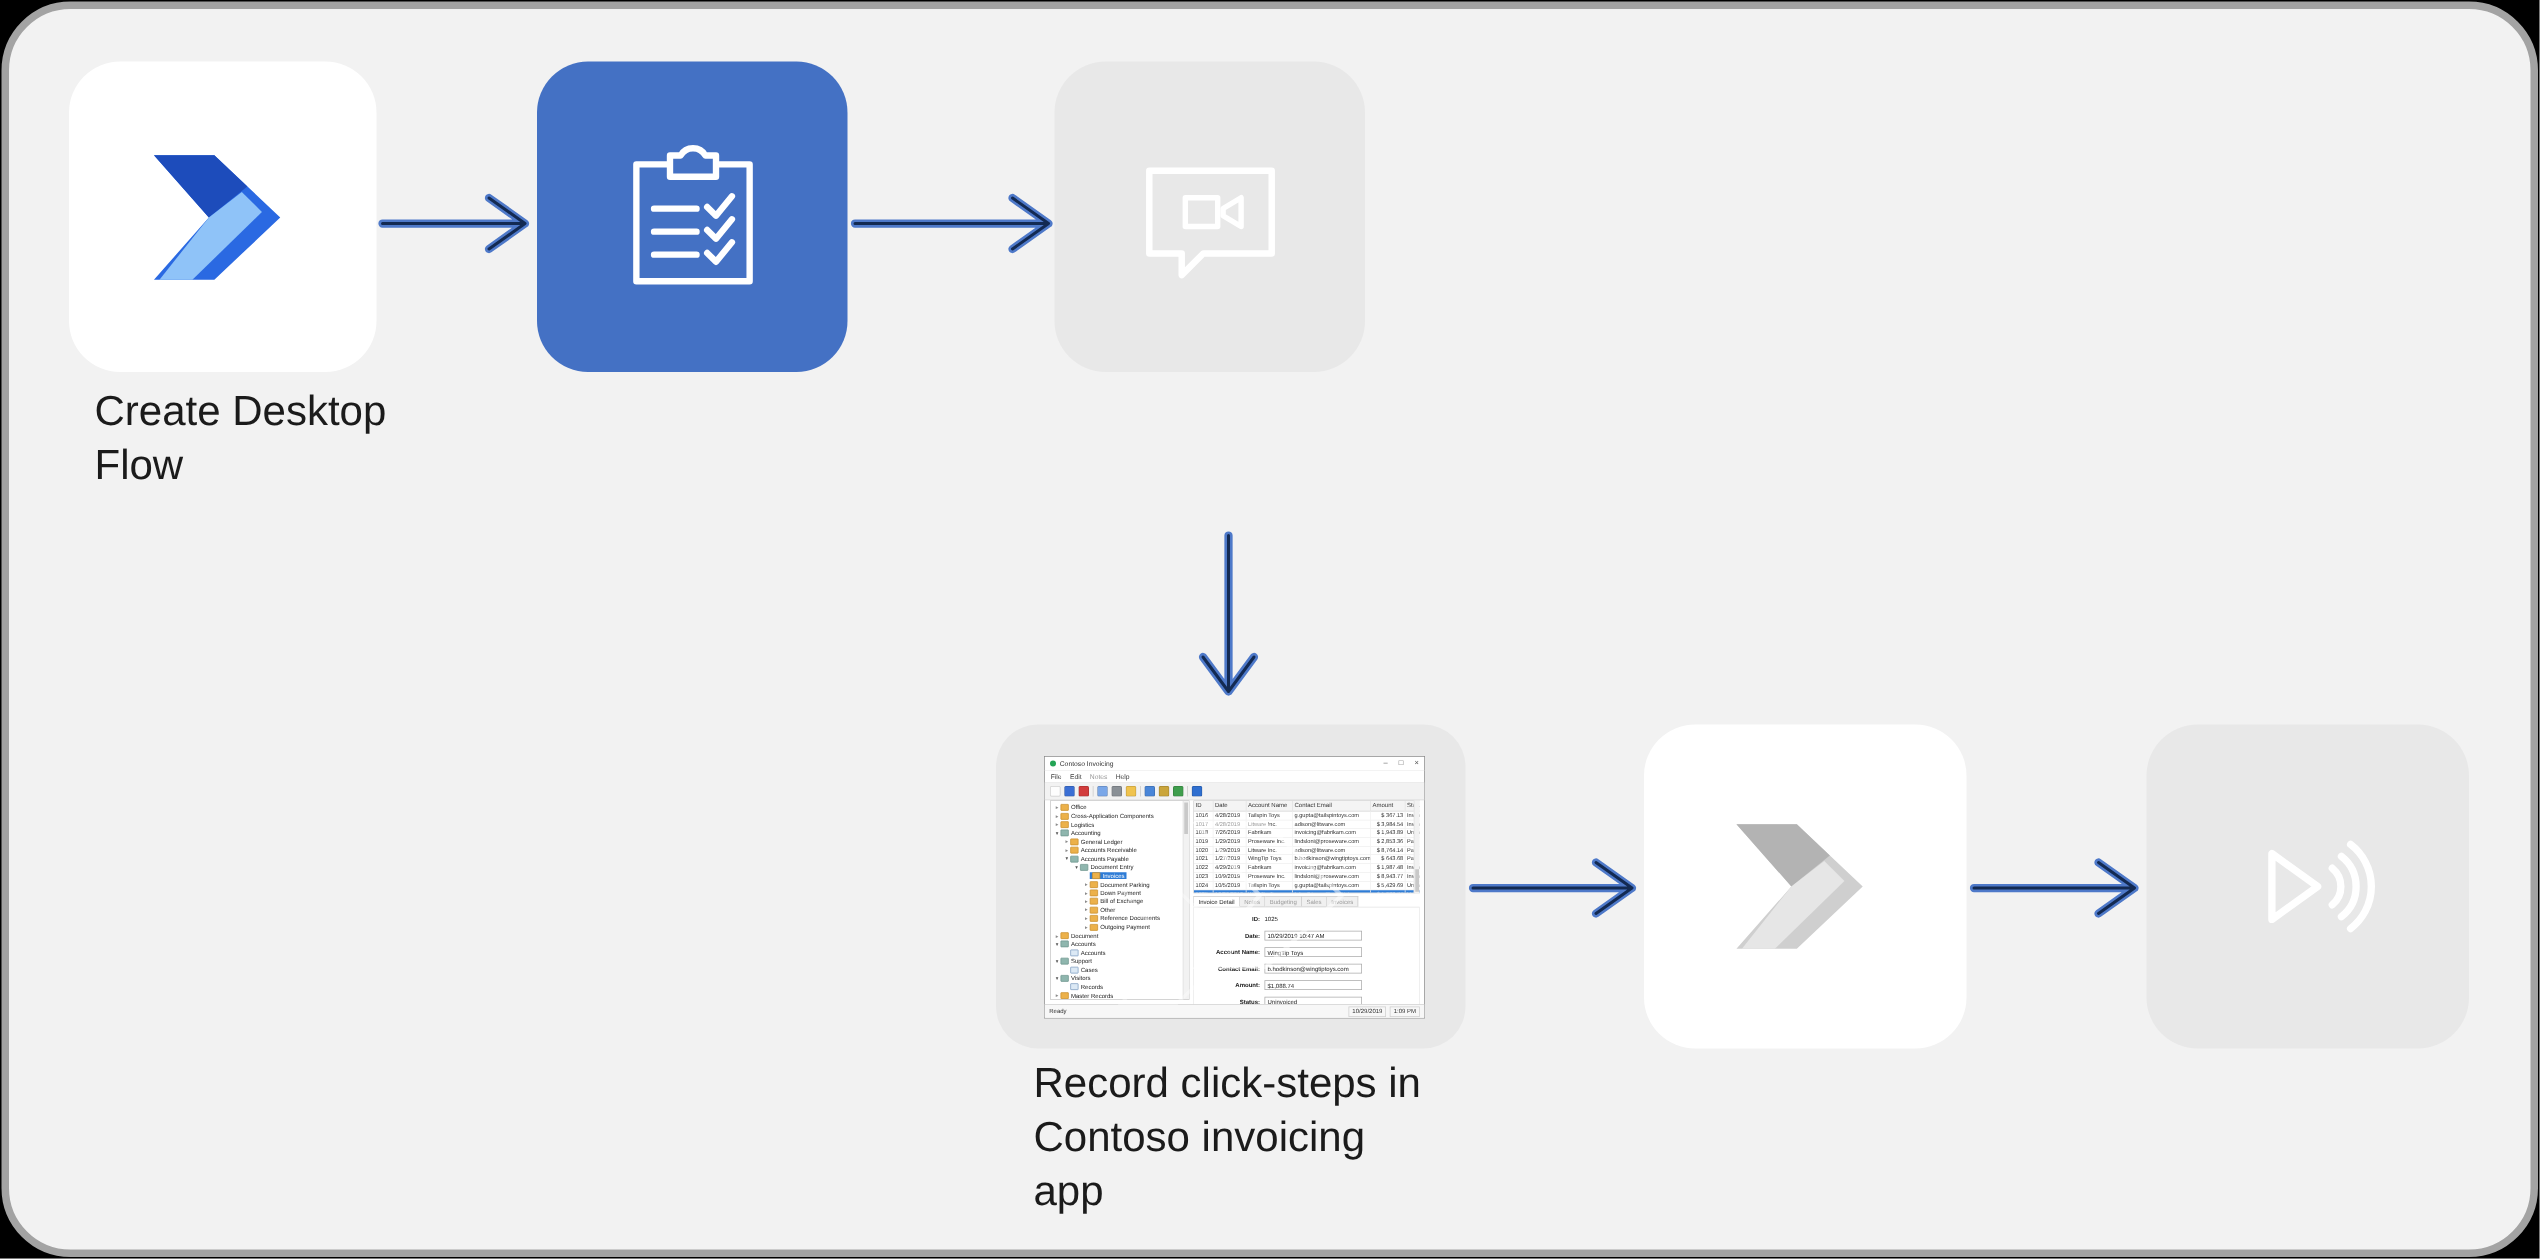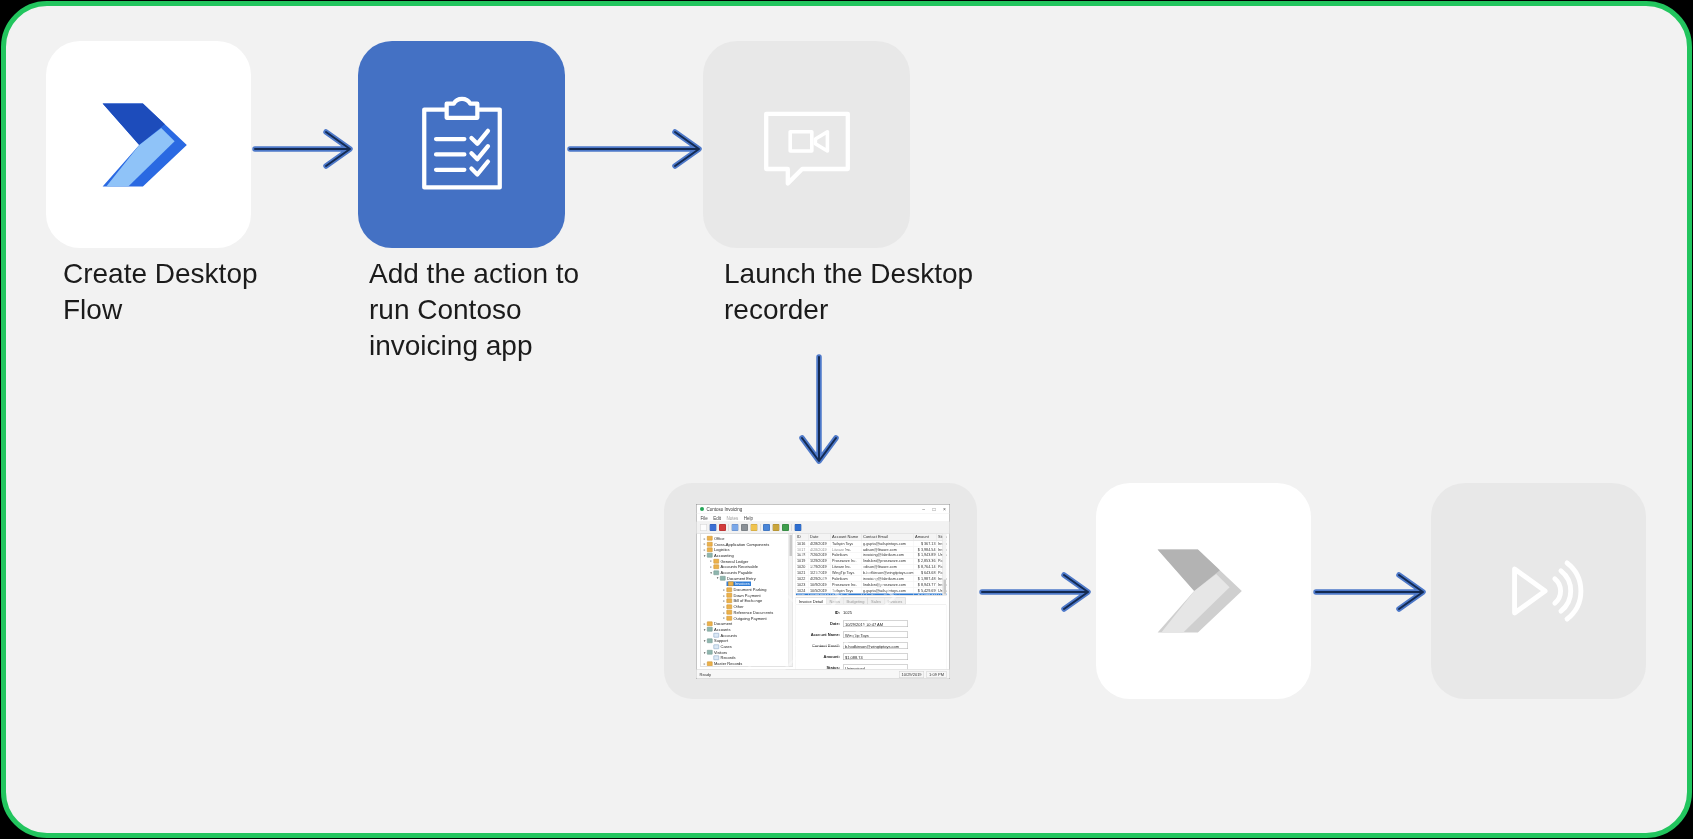--- a/index.html
+++ b/index.html
@@ -1,18 +1,18 @@
 <!DOCTYPE html>
 <html><head>
 <meta charset="utf-8">
 <style>
   html,body{margin:0;padding:0}
   body{width:1693px;height:839px;background:#000;position:relative;overflow:hidden;
        font-family:"Liberation Sans",sans-serif;}
-  .frame{position:absolute;inset:1px;border:5px solid #22c55e;border-radius:46px;
+  .frame{position:absolute;inset:1px;border:5px solid #a3a3a3;border-radius:46px;
          background:#F2F2F2;overflow:hidden;}
   .tile{position:absolute;border-radius:34px;display:flex;align-items:center;justify-content:center;}
   .card{position:absolute;left:658px;top:477px;width:313px;height:216px;border-radius:28px;
         background:#E8E8E8;overflow:hidden;}
   .lbl{position:absolute;font-size:28px;line-height:36px;color:#1b1b1b;white-space:pre-line;}
   .arrow{position:absolute;}
   .wm{position:absolute;z-index:2;pointer-events:none;}
 
   
   .appwin{position:absolute;left:32px;top:21px;width:506px;height:348px;background:#fff;
@@ -451,19 +451,17 @@
   </svg>
   <svg class="arrow" style="left:1307px;top:559px;" width="118" height="54" viewBox="0 0 118 54">
     <g fill="none" stroke-linecap="round" stroke-linejoin="round">
       <path d="M3,27 H108 M86,10 L110,27 L86,44" stroke="#4E79C9" stroke-width="5.5"></path>
       <path d="M3,27 H108 M86,10 L110,27 L86,44" stroke="#132A52" stroke-width="2"></path>
     </g>
   </svg>
 
   <div class="lbl" style="left:57px;top:250px;">Create Desktop
 Flow</div>
-  <div class="lbl" style="left:363px;top:250px;">Add the action to
-run Contoso
-invoicing app</div>
-  <div class="lbl" style="left:718px;top:250px;">Launch the Desktop
-recorder</div>
+  <div class="lbl" style="left:683px;top:698px;">Record click-steps in
+Contoso invoicing
+app</div>
 
 </div>
 
 </body></html>

